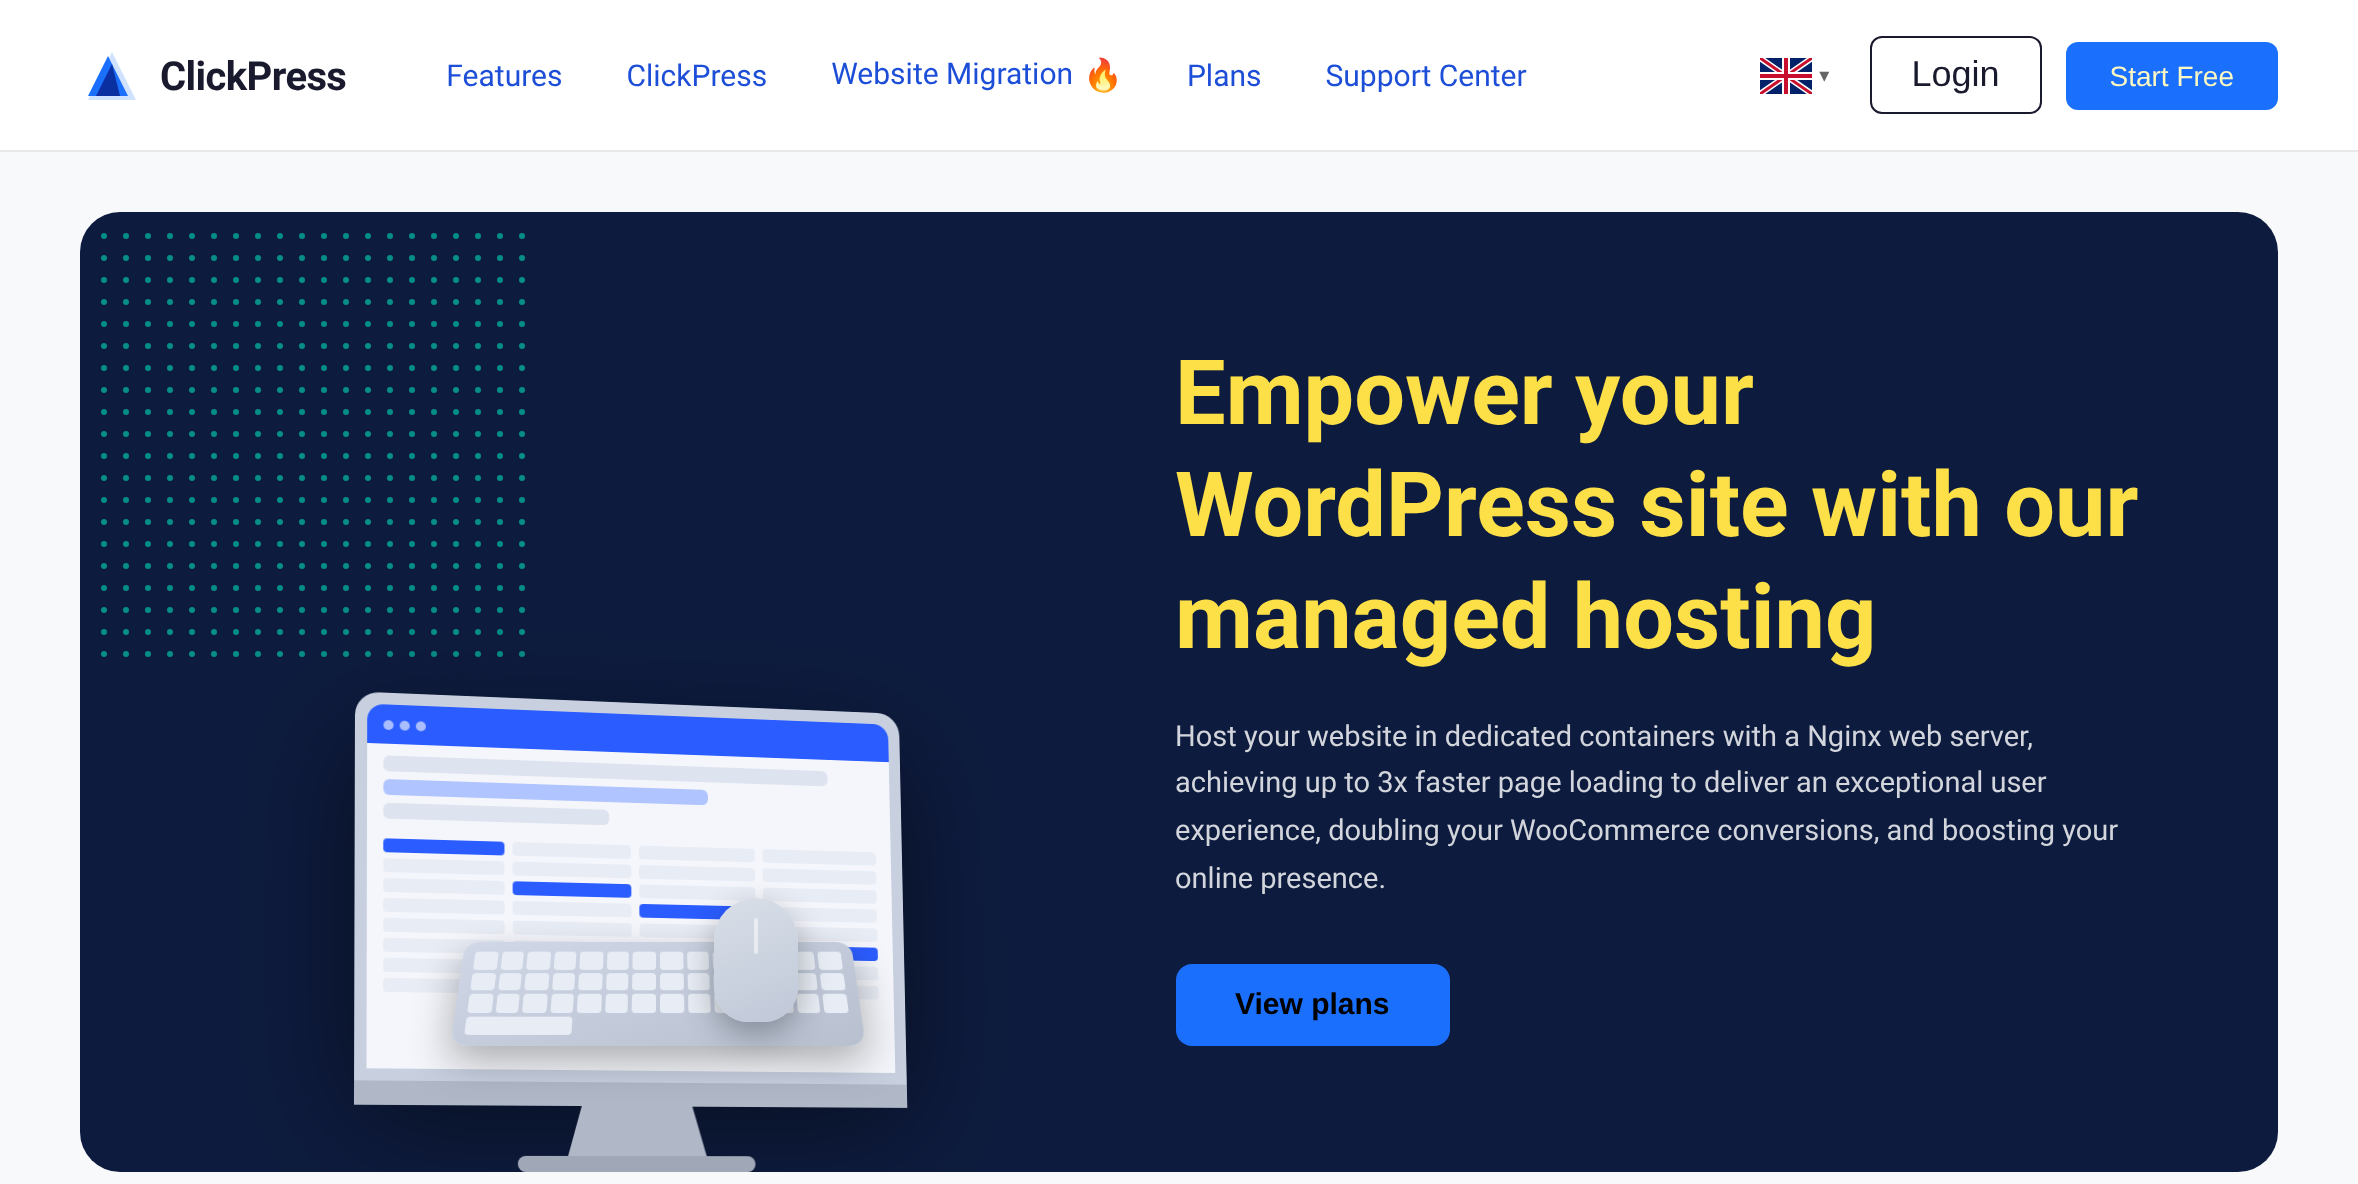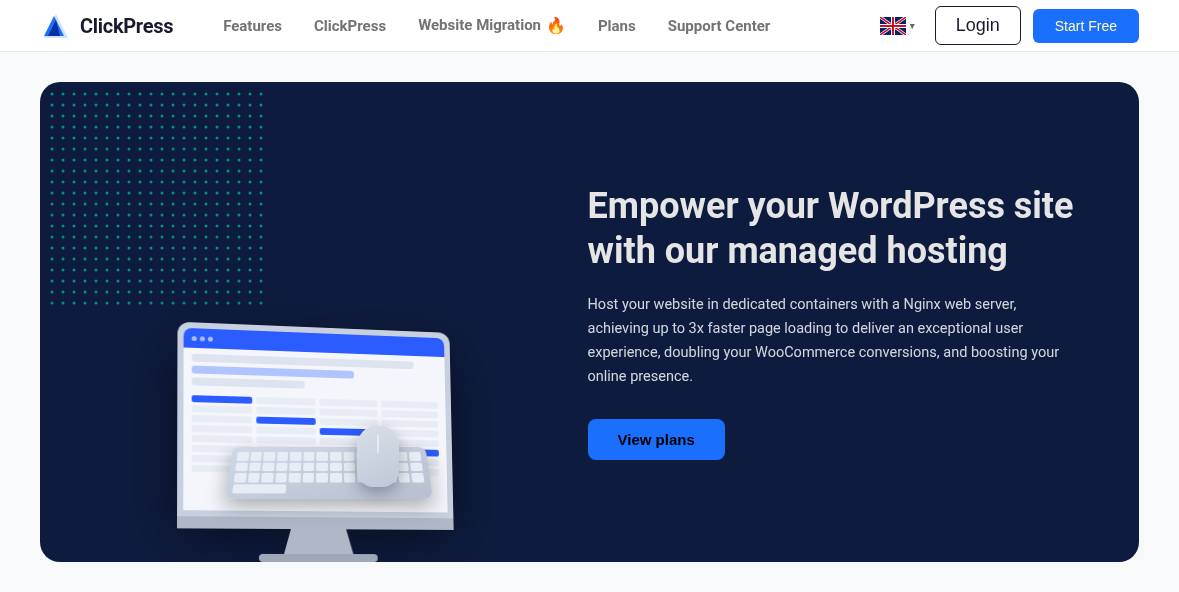--- a/index.html
+++ b/index.html
@@ -10,21 +10,21 @@
       min-height: 592px;
       overflow-x: hidden;
     }
 
     
     .navbar {
       background: #ffffff;
       display: flex;
       align-items: center;
       padding: 0 40px;
-      height: 52px;
+      height: 76px;
       border-bottom: 1px solid #e8e8e8;
       position: relative;
       z-index: 10;
     }
     .logo-area {
       display: flex;
       align-items: center;
       gap: 8px;
       margin-right: 50px;
       text-decoration: none;
@@ -40,25 +40,24 @@
       letter-spacing: -0.3px;
     }
     .nav-links {
       display: flex;
       align-items: center;
       gap: 32px;
       flex: 1;
     }
     .nav-link {
       font-size: 15px;
-      color: #737373;
+      color: #1d4ed8;
       text-decoration: none;
       cursor: pointer;
       white-space: nowrap;
-      font-weight: bold;
     }
     .nav-link-migration {
       display: flex;
       gap: 5px;
     }
     .fire-emoji {
       font-size: 16px;
     }
     .nav-right {
       display: flex;
@@ -251,25 +250,25 @@
       border-radius: 1px;
     }
 
     
     .hero-content {
       flex: 1;
       padding: 50px 60px 50px 20px;
       color: #ffffff;
     }
     .hero-title {
-      font-size: 36px;
+      font-size: 45px;
       font-weight: 700;
       line-height: 1.25;
       margin-bottom: 19px;
-      color: #e5e5e5;
+      color: #fde047;
     }
     .hero-desc {
       font-size: 14.5px;
       line-height: 1.65;
       color: rgba(255,255,255,0.82);
       margin-bottom: 18px;
     }
     .hero-desc-2 {
       font-size: 14.5px;
       line-height: 1.65;

